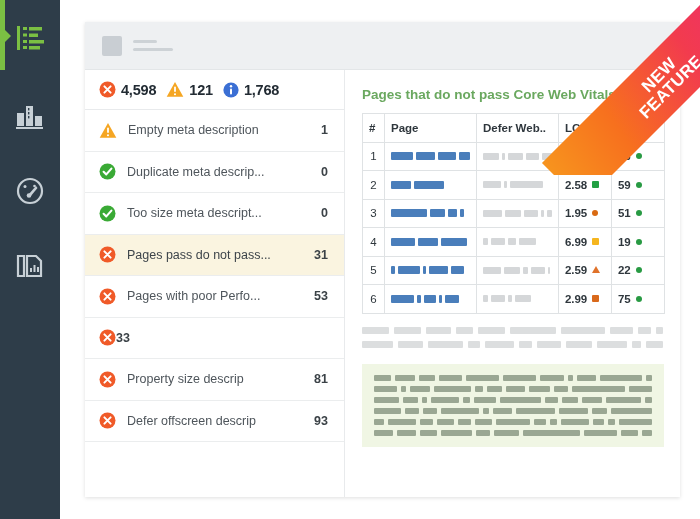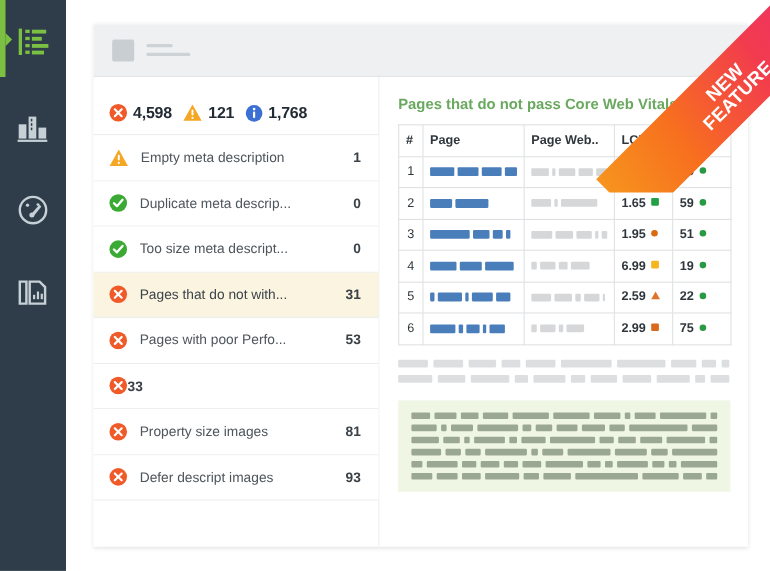--- a/index.html
+++ b/index.html
@@ -58,21 +58,20 @@
   .list-panel {
     position: absolute; left: 0; top: 48px;
     width: 260px; height: 427px;
     background: #ffffff;
     border-right: 1px solid #e8eaec;
   }
   .summary-row {
     height: 40px; display: flex; align-items: center;
     padding-left: 14px; gap: 7px;
     border-bottom: 1px solid #e8eaec;
-    margin-top: 13px;
   }
   .summary-item { display: flex; align-items: center; gap: 5px; }
   .summary-num { font-size: 14.5px; font-weight: bold; color: #222b33; letter-spacing: -0.2px; }
 
   .issue-row {
     height: 41.5px; display: flex; align-items: center;
     padding: 0 16px 0 14px;
     border-bottom: 1px solid #ebedee;
     background: #ffffff;
   }
@@ -326,21 +325,21 @@
 
 
       <div id="speed-list">
           <div class="issue-row is-selected">
             <span class="ico ico-err">
               <svg width="17" height="17" viewBox="0 0 17 17">
                 <circle cx="8.5" cy="8.5" r="8" fill="#f05a28"></circle>
                 <path d="M5.4 5.4 L11.6 11.6 M11.6 5.4 L5.4 11.6" stroke="#fff" stroke-width="2" stroke-linecap="round"></path>
               </svg>
             </span>
-            <span class="ir-label">Pages that do not with...</span>
+            <span class="ir-label">Pages pass do not pass...</span>
             <span class="ir-count">31</span>
           </div>
           <div class="issue-row">
             <span class="ico ico-err">
               <svg width="17" height="17" viewBox="0 0 17 17">
                 <circle cx="8.5" cy="8.5" r="8" fill="#f05a28"></circle>
                 <path d="M5.4 5.4 L11.6 11.6 M11.6 5.4 L5.4 11.6" stroke="#fff" stroke-width="2" stroke-linecap="round"></path>
               </svg>
             </span>
             <span class="ir-label">Pages with poor Perfo...</span>
@@ -355,45 +354,45 @@
             </span>
             <span class="ir-count">33</span>
           </div>
           <div class="issue-row">
             <span class="ico ico-err">
               <svg width="17" height="17" viewBox="0 0 17 17">
                 <circle cx="8.5" cy="8.5" r="8" fill="#f05a28"></circle>
                 <path d="M5.4 5.4 L11.6 11.6 M11.6 5.4 L5.4 11.6" stroke="#fff" stroke-width="2" stroke-linecap="round"></path>
               </svg>
             </span>
-            <span class="ir-label">Property size images</span>
+            <span class="ir-label">Property size descrip</span>
             <span class="ir-count">81</span>
           </div>
           <div class="issue-row">
             <span class="ico ico-err">
               <svg width="17" height="17" viewBox="0 0 17 17">
                 <circle cx="8.5" cy="8.5" r="8" fill="#f05a28"></circle>
                 <path d="M5.4 5.4 L11.6 11.6 M11.6 5.4 L5.4 11.6" stroke="#fff" stroke-width="2" stroke-linecap="round"></path>
               </svg>
             </span>
-            <span class="ir-label">Defer descript images</span>
+            <span class="ir-label">Defer offscreen descrip</span>
             <span class="ir-count">93</span>
           </div>
         </div>
     </div>
 
     <div class="detail">
       <div class="detail-title">Pages that do not pass Core Web Vitals</div>
 
       <table class="cwv">
         <thead>
           <tr>
             <th class="col-hash">#</th>
             <th class="col-page">Page</th>
-            <th class="col-cwv">Page Web..</th>
+            <th class="col-cwv">Defer Web..</th>
             <th class="col-lcp">LCP</th>
             <th class="col-fid">FID</th>
           </tr>
         </thead>
         <tbody id="cwv-body">
             <tr>
               <td class="c-hash">1</td>
               <td>
                 <span class="bars">
                   <span class="bar bar-blue" style="width:24px"></span>
@@ -422,21 +421,21 @@
                   <span class="bar bar-blue" style="width:30px"></span>
                 </span>
               </td>
               <td>
                 <span class="bars">
                   <span class="bar bar-gray" style="width:18px"></span>
                   <span class="bar bar-gray" style="width:3px"></span>
                   <span class="bar bar-gray" style="width:33px"></span>
                 </span>
               </td>
-              <td><span class="val">1.65</span><span class="mk mk-sq" style="background:#22a043"></span></td>
+              <td><span class="val">2.58</span><span class="mk mk-sq" style="background:#22a043"></span></td>
               <td><span class="val">59</span><span class="mk mk-dot" style="background:#289a43"></span></td>
             </tr>
             <tr>
               <td class="c-hash">3</td>
               <td>
                 <span class="bars">
                   <span class="bar bar-blue" style="width:36px"></span>
                   <span class="bar bar-blue" style="width:15px"></span>
                   <span class="bar bar-blue" style="width:9px"></span>
                   <span class="bar bar-blue" style="width:4px"></span>

